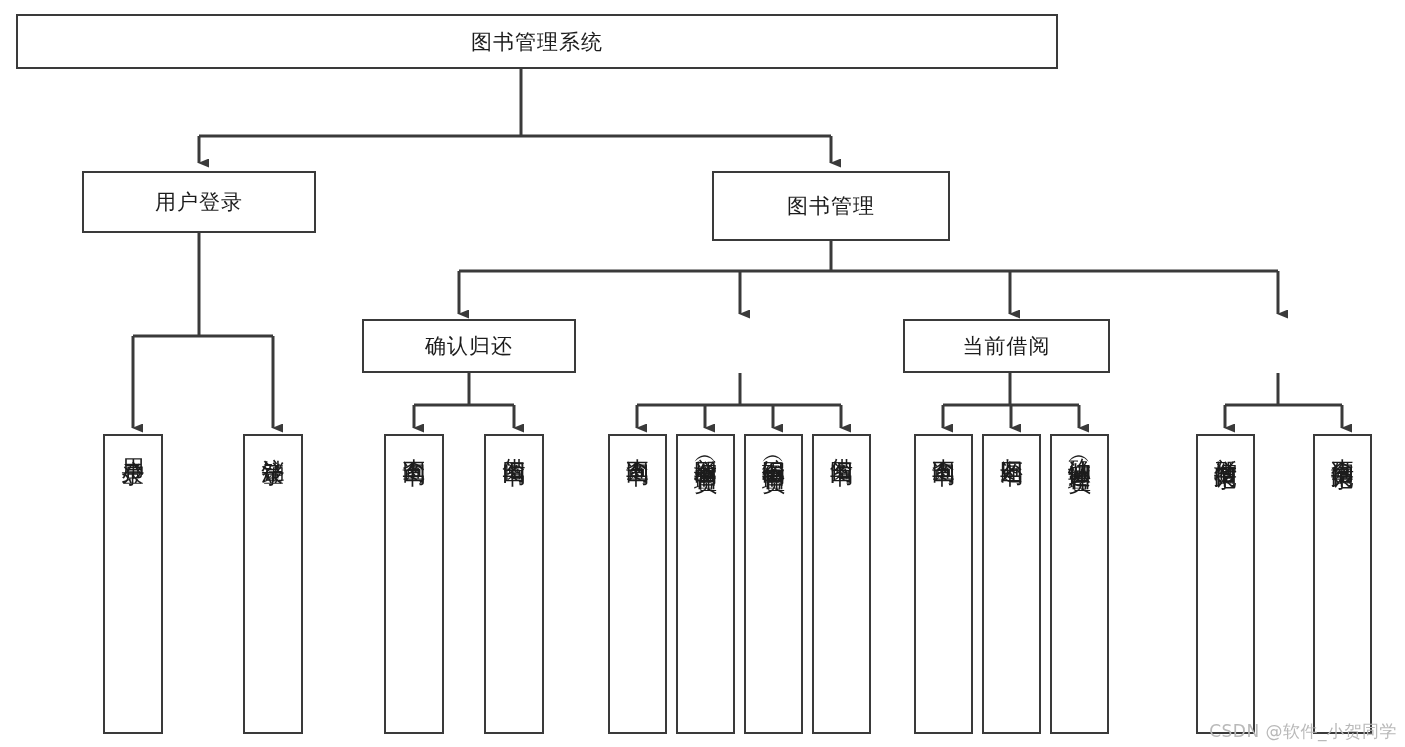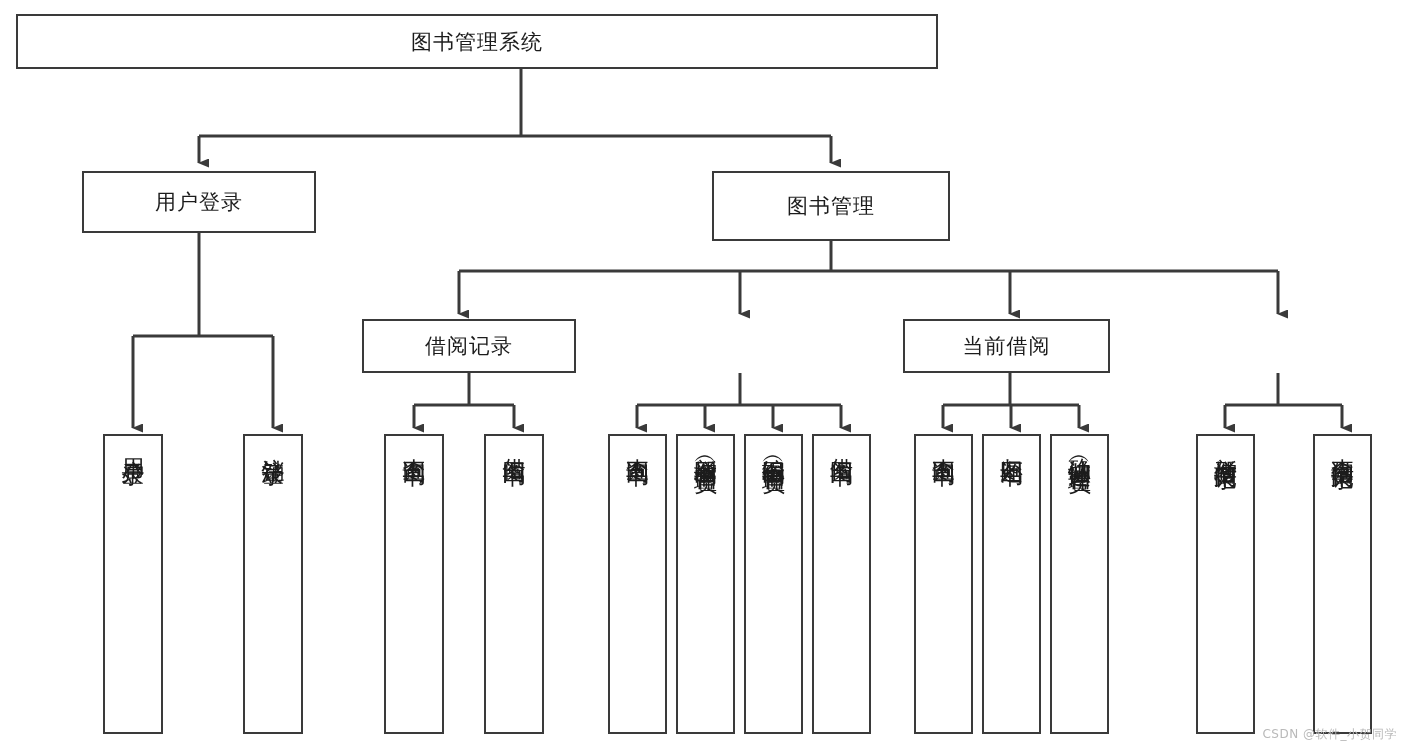--- a/index.html
+++ b/index.html
@@ -48,21 +48,21 @@
     line-height: 1.08;
     letter-spacing: 2px;
     padding-top: 4px;
     justify-content: flex-start;
     align-items: center;
   }
   .watermark {
     position: absolute;
     right: 8px;
     bottom: 4px;
-    font-size: 12px;
+    font-size: 17px;
     color: #b9b9b9;
     letter-spacing: 0.5px;
     white-space: nowrap;
     user-select: none;
   }
 </style>
 </head>
 <body>
 
 <div id="diagram-root">
@@ -110,33 +110,33 @@
       <path d="M 1011 405 L 1011 428" marker-end="url(#arrowhead)"></path>
       <path d="M 1079 405 L 1079 428" marker-end="url(#arrowhead)"></path>
 
       <path d="M 1278 373 L 1278 405"></path>
       <path d="M 1225 405 L 1342 405"></path>
       <path d="M 1225 405 L 1225 428" marker-end="url(#arrowhead)"></path>
       <path d="M 1342 405 L 1342 428" marker-end="url(#arrowhead)"></path>
     </g>
   </svg>
 
-  <div class="node-box node-h" style="left:16px; top:14px; width:922px; height:55px;text-align:center;">
+  <div class="node-box node-h" style="left:16px; top:14px; width:1042px; height:55px;text-align:center;">
     <span>图书管理系统</span>
   </div>
 
   <div class="node-box node-h" style="left:82px; top:171px; width:234px; height:62px;">
     <span>用户登录</span>
   </div>
   <div class="node-box node-h" style="left:712px; top:171px; width:238px; height:70px;">
     <span>图书管理</span>
   </div>
 
   <div class="node-box node-h" style="left:362px; top:319px; width:214px; height:54px;">
-    <span>借阅记录</span>
+    <span>确认归还</span>
   </div>
   <div class="node-box node-h" style="left:903px; top:319px; width:207px; height:54px;">
     <span>当前借阅</span>
   </div>
 
   <div class="node-box node-v" style="left:103px; top:434px; width:60px; height:300px;">
     <span>用户登录</span>
   </div>
   <div class="node-box node-v" style="left:243px; top:434px; width:60px; height:300px;">
     <span>注销登录</span>

